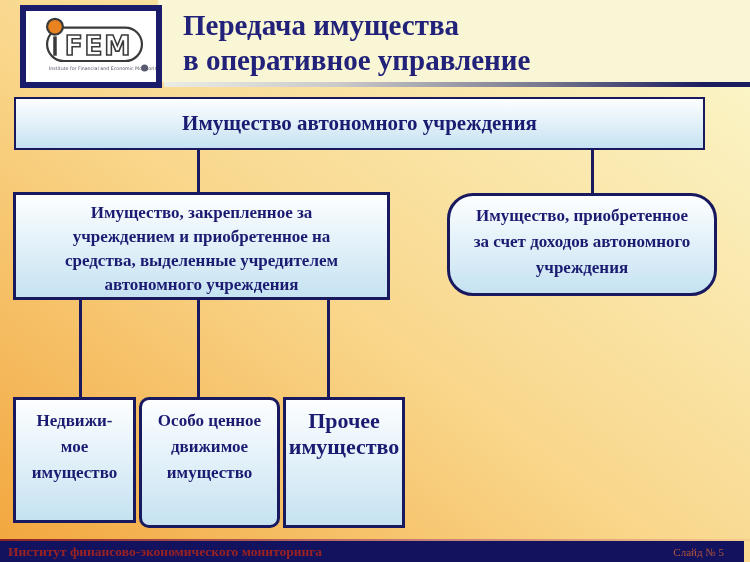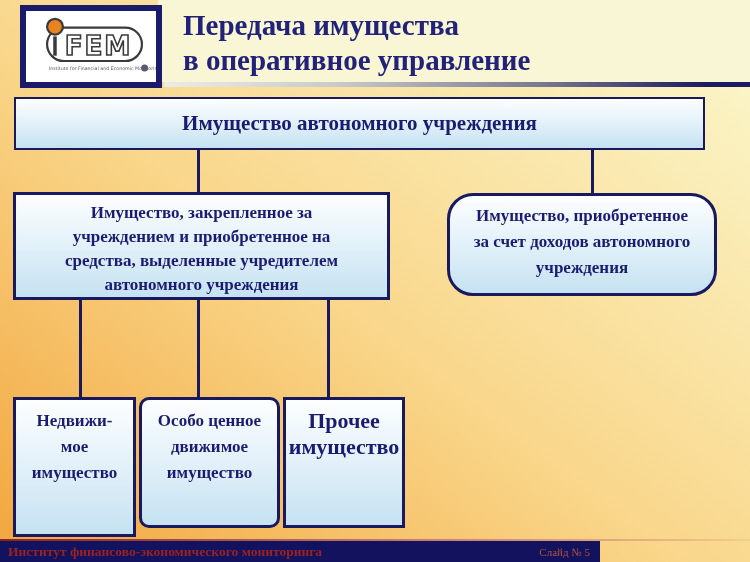--- a/index.html
+++ b/index.html
@@ -45,46 +45,46 @@
     font-size:21px; align-items:center;
   }
   .node-left {
     left:13px; top:192px; width:377px; height:108px;
     font-size:17px; line-height:24px; padding-top:6px;
   }
   .node-right {
     left:447px; top:193px; width:270px; height:103px;
     font-size:17px; line-height:26px; padding-top:7px;border-radius:26px;
   }
-  .node-leaf1 { left:13px;  top:397px; width:123px; height:140px; font-size:17px; line-height:26px; padding-top:8px; }
+  .node-leaf1 { left:13px;  top:397px; width:123px; height:126px; font-size:17px; line-height:26px; padding-top:8px; }
   .node-leaf2 { left:139px; top:397px; width:141px; height:131px; font-size:17px; line-height:26px; padding-top:8px;border-radius:10px; }
   .node-leaf3 { left:283px; top:397px; width:122px; height:131px; font-size:22px; line-height:26px; padding-top:8px; }
 
   .connector { position:absolute; width:3px; background:#191960; }
   .conn-root-left  { left:197px; top:150px; height:43px; }
   .conn-root-right { left:591px; top:150px; height:44px; }
   .conn-left-a { left:79px;  top:300px; height:98px; }
   .conn-left-b { left:197px; top:300px; height:98px; }
   .conn-left-c { left:327px; top:300px; height:98px; }
 
   
   .footer-bar {
-    position:absolute; left:0; top:541px; width:600px; height:21px;
+    position:absolute; left:0; top:541px; width:744px; height:21px;
     background:#12125E;
     display:flex; align-items:center; justify-content:space-between;
   }
   .footer-topline {
     position:absolute; left:0; top:539px; width:750px; height:2px;
     background:linear-gradient(to right, #8B2424 0%, #C98379 60%, rgba(201,131,121,0.15) 100%);
   }
   .footer-institute {
     margin-left:8px; color:#9B2222; font-size:13.5px; font-weight:bold;
   }
   .footer-slide-number {
-    margin-right:10px; color:#B5543B; font-size:11px;
+    margin-right:20px; color:#B5543B; font-size:11px;
   }
 </style>
 </head>
 <body>
 
 <div class="slide">
 
   <div class="header-band"></div>
 
   <div class="logo-box">

